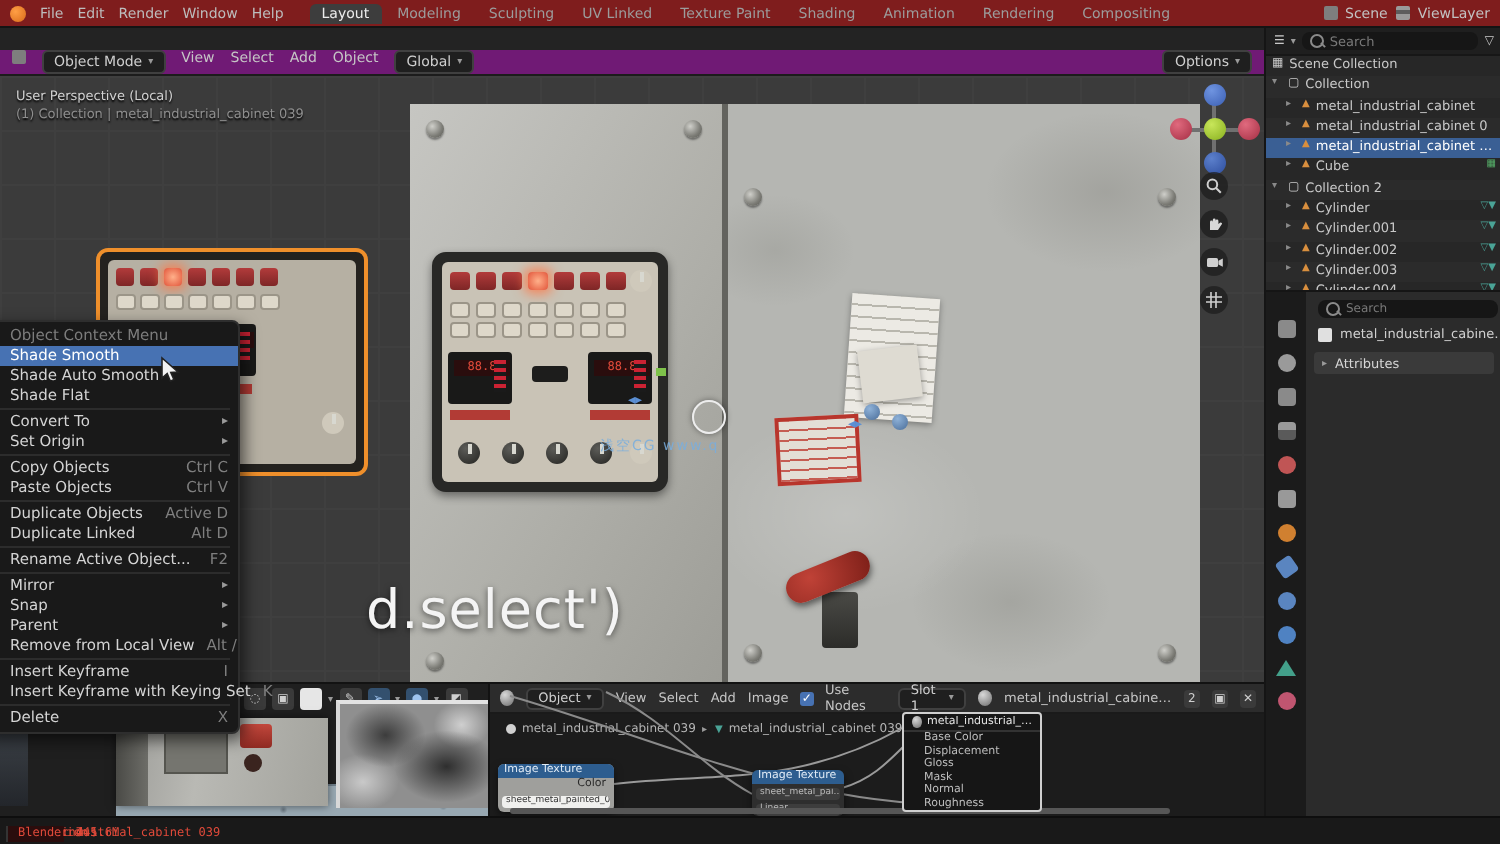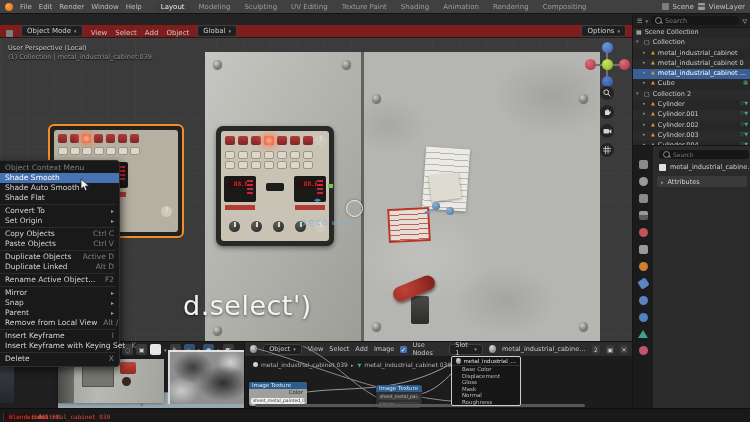--- a/index.html
+++ b/index.html
@@ -5,35 +5,35 @@
   html,body{margin:0;padding:0;background:#111;}
   #app{position:relative;width:750px;height:422px;overflow:hidden;
        background:#2a2a2a;font-family:"DejaVu Sans","Liberation Sans",sans-serif;
        color:#c6c6c6;-webkit-font-smoothing:antialiased;}
   .abs{position:absolute;}
   .flex{display:flex;align-items:center;}
   .dim{color:#8f8f8f;}
   .ell{white-space:nowrap;overflow:hidden;text-overflow:ellipsis;}
 
   
-  .topbar{left:0;top:0;width:750px;height:14px;background:#404040;font-size:7px;
+  .topbar{left:0;top:0;width:750px;height:14px;background:#7f1d1d;font-size:7px;
           border-bottom:1px solid #141414;display:flex;align-items:center;gap:7px;padding:0 5px;box-sizing:border-box;}
   .logo{width:8px;height:8px;border-radius:50%;background:radial-gradient(circle at 35% 35%,#ff9f45,#d86a1a);}
   .menu-item{color:#bdbdbd;cursor:default;}
   .tabs{display:flex;gap:2px;margin-left:6px;}
   .tab{padding:1px 6px;border-radius:3px 3px 0 0;color:#9c9c9c;}
   .tab.active{background:#3d3d3d;color:#ececec;}
   .scenebox{margin-left:auto;display:flex;align-items:center;gap:4px;font-size:7px;color:#c2c2c2;}
   .mini-ic{display:inline-block;width:7px;height:7px;background:#7e7e7e;border-radius:1px;}
   .mini-ic.layers{background:linear-gradient(#9a9a9a 30%,#5d5d5d 30%,#5d5d5d 60%,#9a9a9a 60%);}
 
   
   .subbar{left:0;top:14px;width:632px;height:11px;background:#232323;}
-  .vp-header{left:0;top:25px;width:632px;height:13px;background:#7f1d1d;border-bottom:1px solid #1c1c1c;
-             display:flex;align-items:flex-end;gap:8px;font-size:7px;padding:0 6px;box-sizing:border-box;}
+  .vp-header{left:0;top:25px;width:632px;height:13px;background:#701a75;border-bottom:1px solid #1c1c1c;
+             display:flex;align-items:flex-start;gap:8px;font-size:7px;padding:0 6px;box-sizing:border-box;}
   .pill{background:#1f1f1f;border:1px solid #404040;border-radius:3px;padding:0 5px;height:10px;display:flex;align-items:center;gap:3px;color:#cfcfcf;}
   .caret{font-size:5px;color:#9a9a9a;}
   .viewport{left:0;top:38px;width:632px;height:307px;background:#3b3b3b;overflow:hidden;border-right:1px solid #121212;}
   .vgrid{position:absolute;inset:0;opacity:.55;background-image:
       linear-gradient(#434343 1px,transparent 1px),linear-gradient(90deg,#434343 1px,transparent 1px);
       background-size:27px 27px;}
   .vp-overlay{position:absolute;left:8px;top:6px;font-size:6.5px;color:#d2d2d2;line-height:9px;text-shadow:0 1px 1px #000;}
   .big-text{position:absolute;left:183px;top:252px;font-size:27px;color:#f4f4f4;letter-spacing:.5px;text-shadow:0 1px 3px rgba(0,0,0,.55);}
   .watermark{position:absolute;left:300px;top:180px;font-size:7px;color:#79aede;opacity:.85;letter-spacing:1px;}
 
@@ -172,21 +172,21 @@
     <span class="logo"></span>
     <span class="menu-item">File</span>
     <span class="menu-item">Edit</span>
     <span class="menu-item">Render</span>
     <span class="menu-item">Window</span>
     <span class="menu-item">Help</span>
     <span class="tabs">
       <span class="tab active">Layout</span>
       <span class="tab">Modeling</span>
       <span class="tab">Sculpting</span>
-      <span class="tab">UV Editing</span>
+      <span class="tab">UV Linked</span>
       <span class="tab">Texture Paint</span>
       <span class="tab">Shading</span>
       <span class="tab">Animation</span>
       <span class="tab">Rendering</span>
       <span class="tab">Compositing</span>
     </span>
     <span class="scenebox">
       <span class="mini-ic"></span>
       <span>Scene</span>
       <span class="mini-ic layers"></span>

